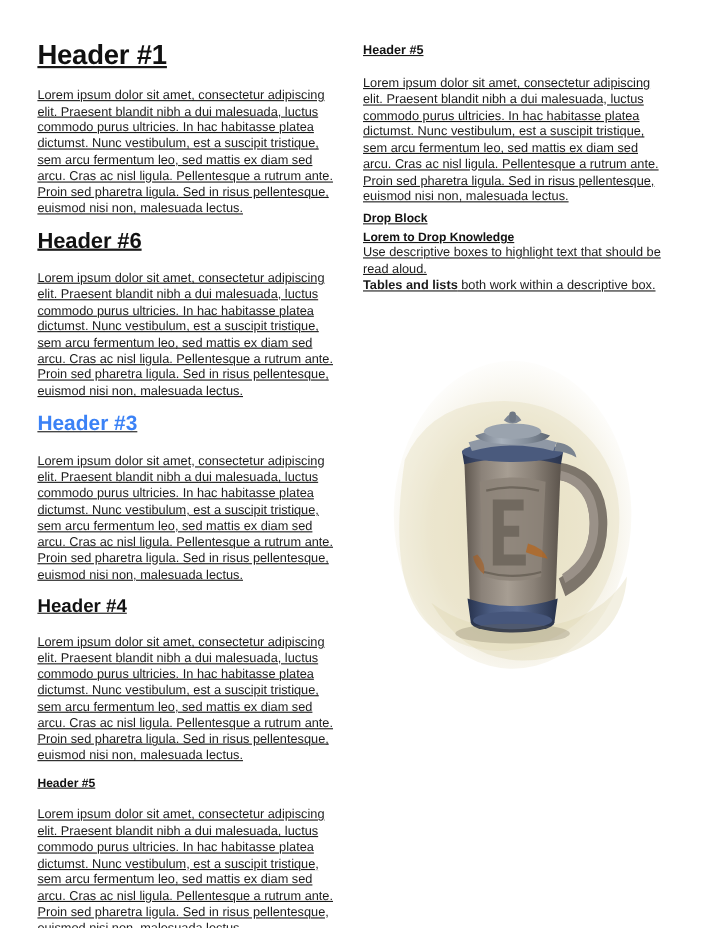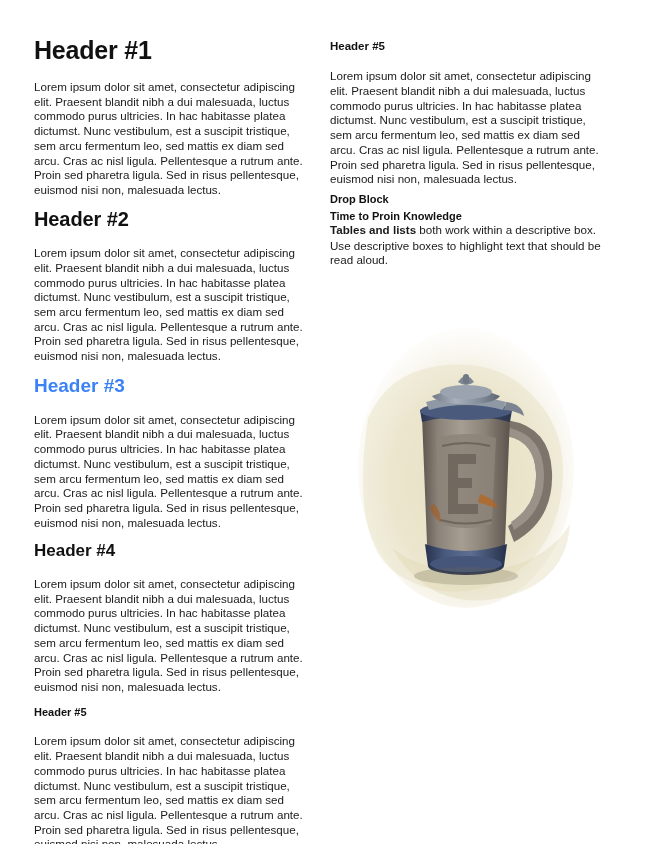--- a/index.html
+++ b/index.html
@@ -13,20 +13,21 @@
     font-family: "Liberation Sans", sans-serif;
     color: #1a1a1a;
     overflow: hidden;
   }
   .page {
     position: relative;
     width: 652px;
     height: 844px;
     box-sizing: border-box;
     padding: 36px 34px 30px 34px;
+    text-decoration: underline;
   }
   .columns {
     display: flex;
     flex-direction: row;
     align-items: flex-start;
     gap: 24px;
   }
   .col {
     width: 272px;
     flex: 0 0 272px;
@@ -120,21 +121,21 @@
 </head>
 <body>
 
 <div class="page">
   <div class="columns">
 
     <div class="col col-left">
       <h1 class="h1">Header #1</h1>
       <p class="body-text">Lorem ipsum dolor sit amet, consectetur adipiscing elit. Praesent blandit nibh a dui malesuada, luctus commodo purus ultricies. In hac habitasse platea dictumst. Nunc vestibulum, est a suscipit tristique, sem arcu fermentum leo, sed mattis ex diam sed arcu. Cras ac nisl ligula. Pellentesque a rutrum ante. Proin sed pharetra ligula. Sed in risus pellentesque, euismod nisi non, malesuada lectus.</p>
 
-      <h2 class="h2">Header #2</h2>
+      <h2 class="h2">Header #6</h2>
       <p class="body-text">Lorem ipsum dolor sit amet, consectetur adipiscing elit. Praesent blandit nibh a dui malesuada, luctus commodo purus ultricies. In hac habitasse platea dictumst. Nunc vestibulum, est a suscipit tristique, sem arcu fermentum leo, sed mattis ex diam sed arcu. Cras ac nisl ligula. Pellentesque a rutrum ante. Proin sed pharetra ligula. Sed in risus pellentesque, euismod nisi non, malesuada lectus.</p>
 
       <h3 class="h3">Header #3</h3>
       <p class="body-text">Lorem ipsum dolor sit amet, consectetur adipiscing elit. Praesent blandit nibh a dui malesuada, luctus commodo purus ultricies. In hac habitasse platea dictumst. Nunc vestibulum, est a suscipit tristique, sem arcu fermentum leo, sed mattis ex diam sed arcu. Cras ac nisl ligula. Pellentesque a rutrum ante. Proin sed pharetra ligula. Sed in risus pellentesque, euismod nisi non, malesuada lectus.</p>
 
       <h4 class="h4">Header #4</h4>
       <p class="body-text">Lorem ipsum dolor sit amet, consectetur adipiscing elit. Praesent blandit nibh a dui malesuada, luctus commodo purus ultricies. In hac habitasse platea dictumst. Nunc vestibulum, est a suscipit tristique, sem arcu fermentum leo, sed mattis ex diam sed arcu. Cras ac nisl ligula. Pellentesque a rutrum ante. Proin sed pharetra ligula. Sed in risus pellentesque, euismod nisi non, malesuada lectus.</p>
 
       <h5 class="h5">Header #5</h5>
       <p class="body-text">Lorem ipsum dolor sit amet, consectetur adipiscing elit. Praesent blandit nibh a dui malesuada, luctus commodo purus ultricies. In hac habitasse platea dictumst. Nunc vestibulum, est a suscipit tristique, sem arcu fermentum leo, sed mattis ex diam sed arcu. Cras ac nisl ligula. Pellentesque a rutrum ante. Proin sed pharetra ligula. Sed in risus pellentesque, euismod nisi non, malesuada lectus.</p>
@@ -142,23 +143,23 @@
 
     <div class="col col-right">
       <h5 class="h5">Header #5</h5>
       <p class="body-text">Lorem ipsum dolor sit amet, consectetur adipiscing elit. Praesent blandit nibh a dui malesuada, luctus commodo purus ultricies. In hac habitasse platea dictumst. Nunc vestibulum, est a suscipit tristique, sem arcu fermentum leo, sed mattis ex diam sed arcu. Cras ac nisl ligula. Pellentesque a rutrum ante. Proin sed pharetra ligula. Sed in risus pellentesque, euismod nisi non, malesuada lectus.</p>
 
       <div>
         <div class="note-title">Drop Block</div>
       </div>
 
       <div>
-        <div class="descriptive-title">Time to Proin Knowledge</div>
+        <div class="descriptive-title">Lorem to Drop Knowledge</div>
+        <div class="descriptive-text">Use descriptive boxes to highlight text that should be read aloud.</div>
         <div class="descriptive-text"><b>Tables and lists</b><span> both work within a descriptive box.</span></div>
-        <div class="descriptive-text">Use descriptive boxes to highlight text that should be read aloud.</div>
       </div>
 
       <div class="figure">
         <svg width="272" height="320" viewBox="0 0 272 320">
           <defs>
             <radialGradient id="stain" cx="50%" cy="55%" r="58%">
               <stop offset="0%" stop-color="#e6dcbc" stop-opacity="0.95"></stop>
               <stop offset="60%" stop-color="#e9e2c9" stop-opacity="0.7"></stop>
               <stop offset="100%" stop-color="#f2eede" stop-opacity="0"></stop>
             </radialGradient>

